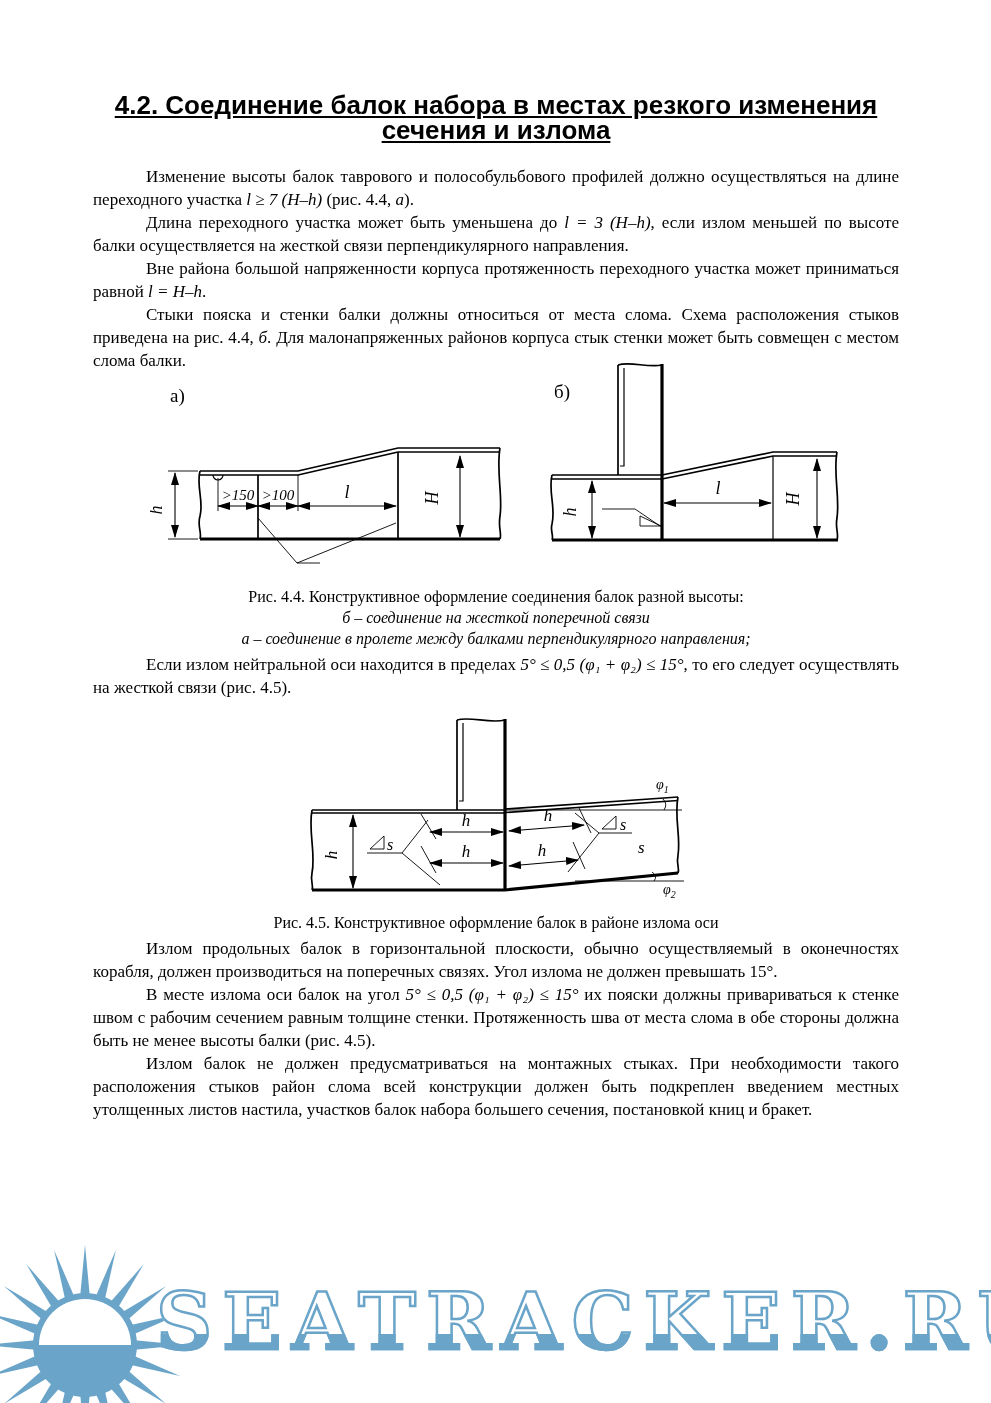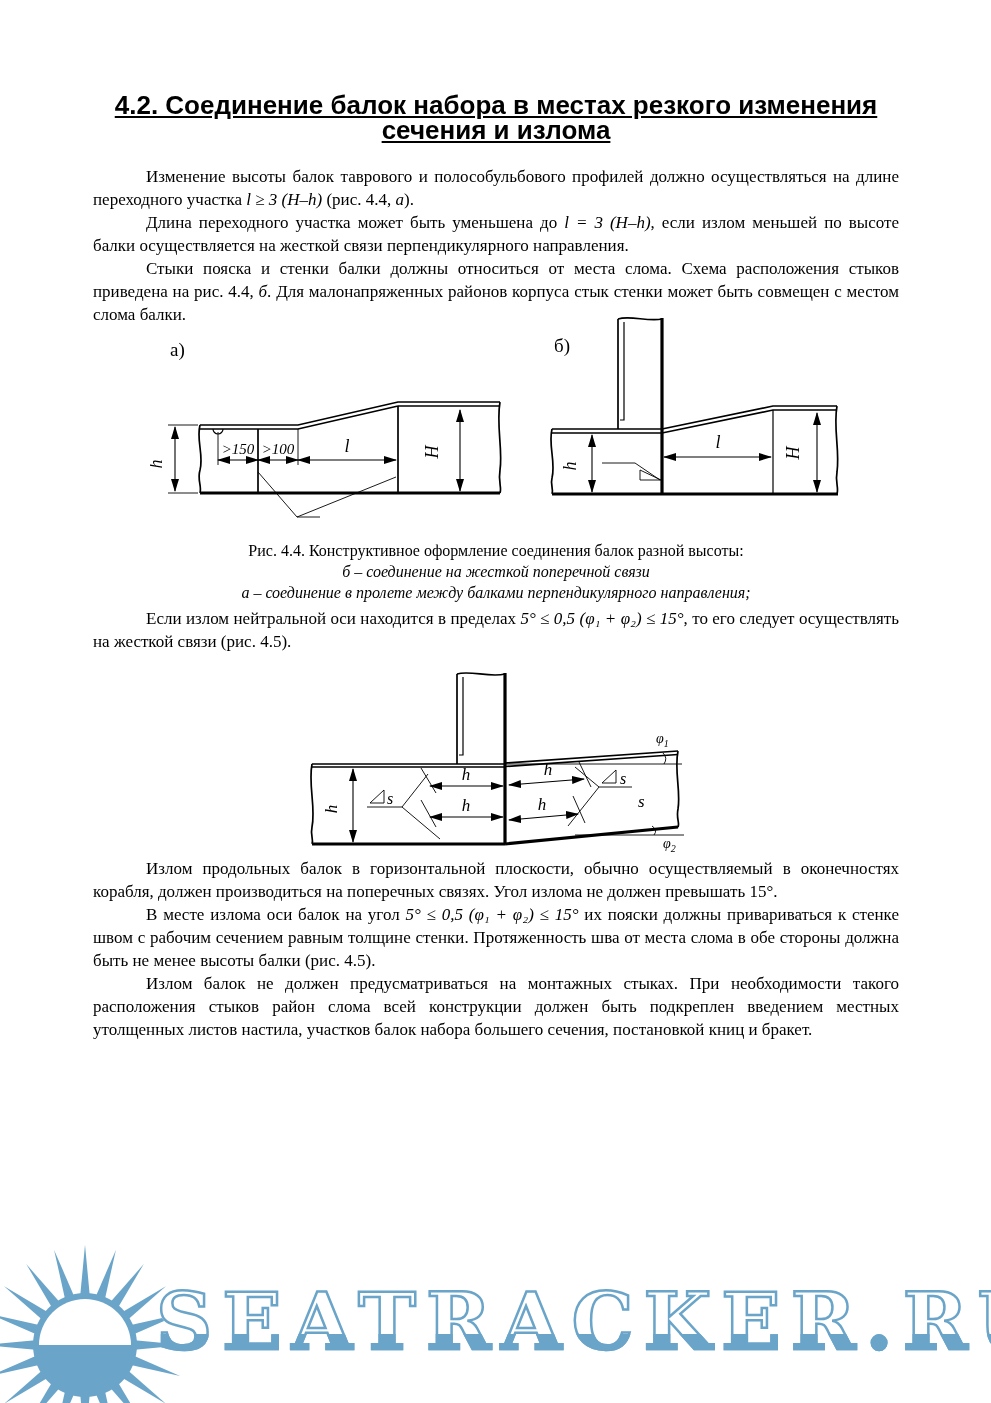--- a/index.html
+++ b/index.html
@@ -83,24 +83,25 @@
       <path d="M 57,105 A 46,46 0 0 1 149,105 Z" fill="#ffffff"></path>
     </svg>
     <div class="wm-text">SEATRACKER.RU</div>
   </div>
 
 
   <div class="content">
 
     <h1 class="doc-title"><span>4.2. Соединение балок набора в местах резкого изменения</span><br><span>сечения и излома</span></h1>
 
-    <p class="body"><span>Изменение высоты балок таврового и полособульбового профилей должно осуществляться на длине переходного участка </span><span class="it">l ≥ 3 (H–h)</span><span> (рис. 4.4, </span><span class="it">а</span><span>).</span></p>
+    <p class="body"><span>Изменение высоты балок таврового и полособульбового профилей должно осуществляться на длине переходного участка </span><span class="it">l ≥ 7 (H–h)</span><span> (рис. 4.4, </span><span class="it">а</span><span>).</span></p>
 
     <p class="body"><span>Длина переходного участка может быть уменьшена до </span><span class="it">l = 3 (H–h)</span><span>, если излом меньшей по высоте балки осуществляется на жесткой связи перпендикулярного направления.</span></p>
 
+    <p class="body"><span>Вне района большой напряженности корпуса протяженность переходного участка может приниматься равной </span><span class="it">l = H–h</span><span>.</span></p>
 
     <p class="body"><span>Стыки пояска и стенки балки должны относиться от места слома. Схема расположения стыков приведена на рис. 4.4, </span><span class="it">б</span><span>. Для малонапряженных районов корпуса стык стенки может быть совмещен с местом слома балки.</span></p>
 
     <div class="fig-row">
 
       <svg class="fig44a" width="380" height="206" viewBox="0 0 380 206">
         <defs>
           <marker id="arrA" markerWidth="13" markerHeight="8" refX="12" refY="4" orient="auto-start-reverse" markerUnits="userSpaceOnUse">
             <path d="M0,0 L13,4 L0,8 Z" fill="#000"></path>
           </marker>
@@ -235,20 +236,23 @@
         <path class="line-hair" d="M77,140 H112 M112,140 L138,107 M112,140 L150,172"></path>
 
         <path class="line-hair" d="M312,116 L326,103 V116 Z"></path>
         <text x="330" y="117" font-size="16" class="dimtxt">s</text>
         <path class="line-hair" d="M309,120 H342 M309,120 L285,100 M309,120 L278,159"></path>
 
         <text x="348" y="140" font-size="17" class="dimtxt">s</text>
       </svg>
     </div>
 
+    <p class="caption cap45">
+        <span class="cap-line">Рис. 4.5. Конструктивное оформление балок в районе излома оси</span>
+      </p>
 
     <p class="body sp-p7"><span>Излом продольных балок в горизонтальной плоскости, обычно осуществляемый в оконечностях корабля, должен производиться на поперечных связях. Угол излома не должен превышать 15°.</span></p>
 
     <p class="body"><span>В месте излома оси балок на угол </span><span class="it">5° ≤ 0,5 (φ₁ + φ₂) ≤ 15°</span><span> их пояски должны привариваться к стенке швом с рабочим сечением равным толщине стенки. Протяженность шва от места слома в обе стороны должна быть не менее высоты балки (рис. 4.5).</span></p>
 
     <p class="body"><span>Излом балок не должен предусматриваться на монтажных стыках. При необходимости такого расположения стыков район слома всей конструкции должен быть подкреплен введением местных утолщенных листов настила, участков балок набора большего сечения, постановкой книц и бракет.</span></p>
 
   </div>
 </div>
 

